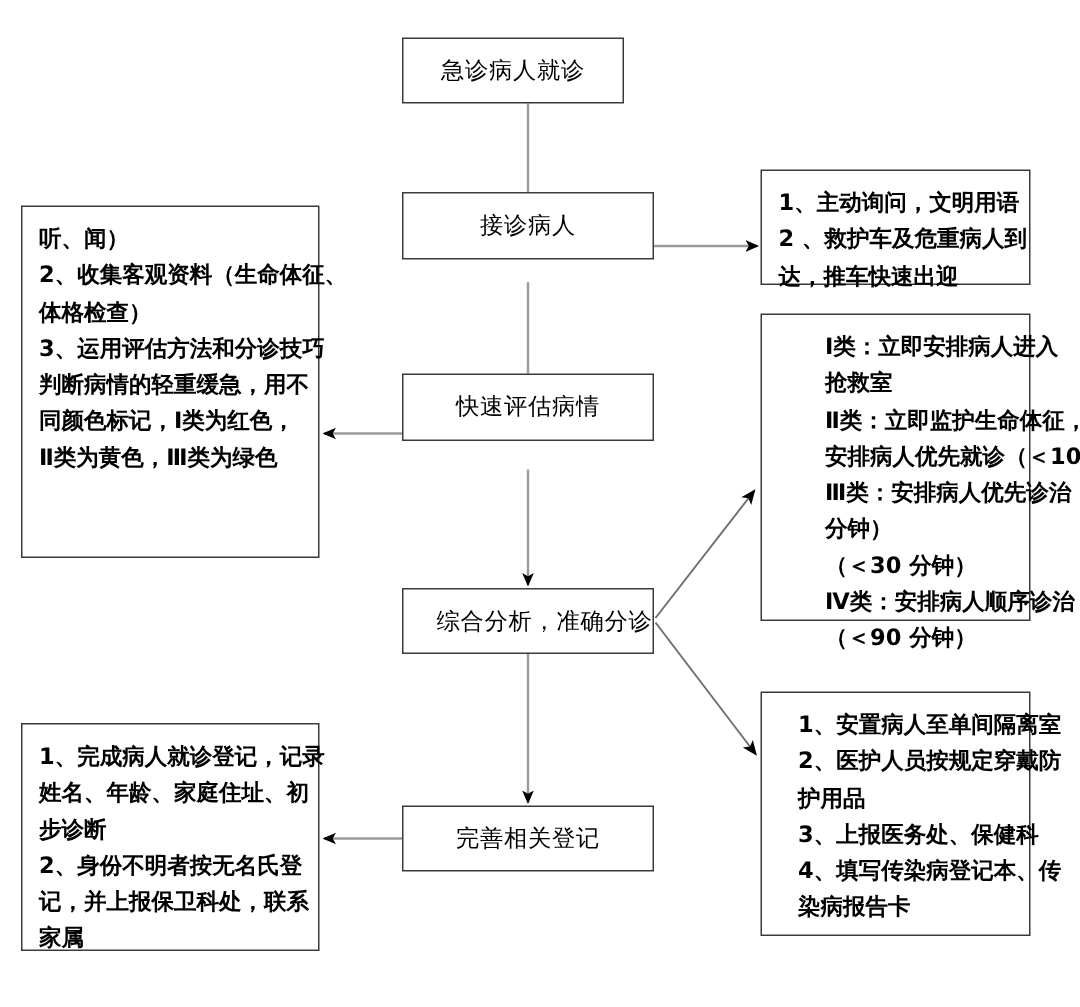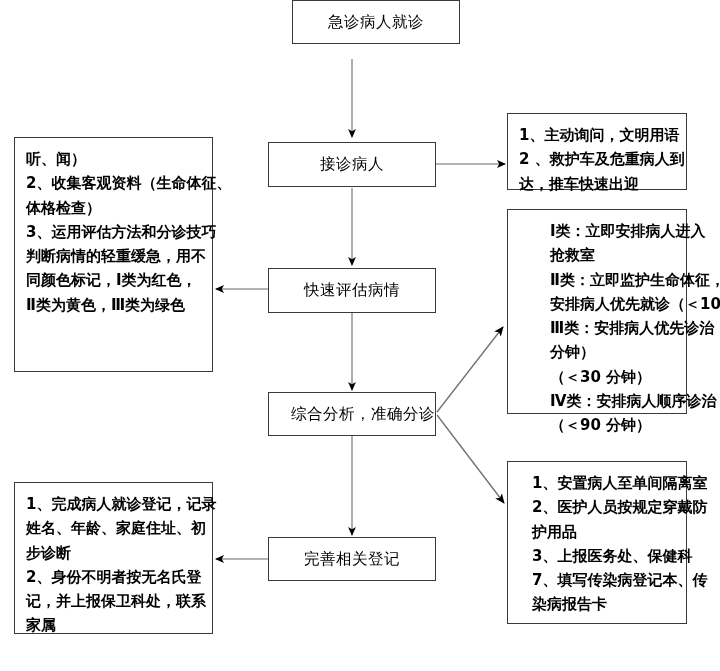--- a/index.html
+++ b/index.html
@@ -84,29 +84,29 @@
 
     <line x1="268" y1="289" x2="216" y2="289" stroke="#9a9a9a" stroke-width="1.6" marker-end="url(#ah)"></line>
 
     <line x1="437" y1="412" x2="503" y2="327" stroke="#6f6f6f" stroke-width="1.3" marker-end="url(#ah2)"></line>
 
     <line x1="437" y1="415" x2="504" y2="503" stroke="#6f6f6f" stroke-width="1.3" marker-end="url(#ah2)"></line>
 
     <line x1="268" y1="559" x2="216" y2="559" stroke="#9a9a9a" stroke-width="1.6" marker-end="url(#ah)"></line>
   </svg>
 
-  <div class="box process" style="left:268px; top:0; width:168px; height:44px;margin-left:24px;">
+  <div class="box process" style="left:268px; top:25px; width:148px; height:44px;">
     <span>急诊病人就诊</span>
   </div>
 
-  <div class="box process" style="left:268px; top:142px; width:168px; height:45px;">
+  <div class="box process" style="left:268px; top:128px; width:168px; height:45px;">
     <span>接诊病人</span>
   </div>
 
-  <div class="box process" style="left:268px; top:268px; width:168px; height:45px;">
+  <div class="box process" style="left:268px; top:249px; width:168px; height:45px;">
     <span>快速评估病情</span>
   </div>
 
   <div class="box process" style="left:268px; top:392px; width:168px; height:44px;justify-content:flex-end;">
     <span>综合分析，准确分诊</span>
   </div>
 
   <div class="box process" style="left:268px; top:537px; width:168px; height:44px;">
     <span>完善相关登记</span>
   </div>
@@ -137,21 +137,21 @@
     <span class="ln">（＜30 分钟）</span>
     <span class="ln">Ⅳ类：安排病人顺序诊治</span>
     <span class="ln">（＜90 分钟）</span>
   </div>
 
   <div class="box note" style="left:507px; top:461px; width:180px; height:163px;padding-left:24px;">
     <span class="ln">1、安置病人至单间隔离室</span>
     <span class="ln">2、医护人员按规定穿戴防</span>
     <span class="ln">护用品</span>
     <span class="ln">3、上报医务处、保健科</span>
-    <span class="ln">7、填写传染病登记本、传</span>
+    <span class="ln">4、填写传染病登记本、传</span>
     <span class="ln">染病报告卡</span>
   </div>
 
   <div class="box note" style="left:14px; top:482px; width:199px; height:152px;">
     <span class="ln">1、完成病人就诊登记，记录</span>
     <span class="ln">姓名、年龄、家庭住址、初</span>
     <span class="ln">步诊断</span>
     <span class="ln">2、身份不明者按无名氏登</span>
     <span class="ln">记，并上报保卫科处，联系</span>
     <span class="ln">家属</span>

